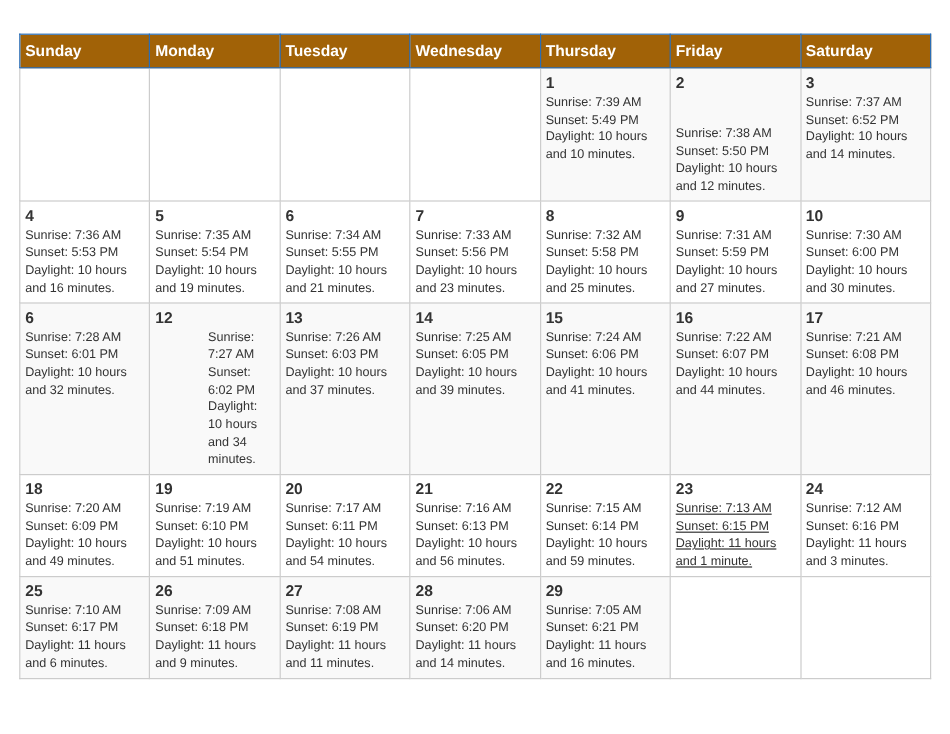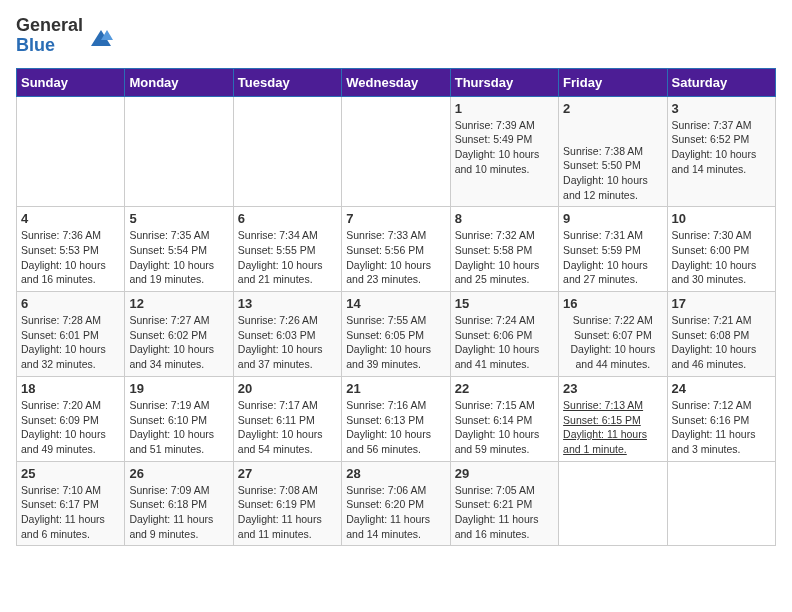--- a/index.html
+++ b/index.html
@@ -51,21 +51,21 @@
     .location {
       font-size: 16px;
       color: #333;
     }
     table {
       width: 100%;
       border-collapse: collapse;
       font-size: 11px;
     }
     thead tr th {
-      background-color: #4c1d95;
+      background-color: #a16207;
       color: #fff;
       padding: 6px 4px;
       text-align: left;
       font-size: 13px;
       border: 1px solid #2a6db5;
     }
     tbody tr {
       vertical-align: top;
     }
     tbody tr td {
@@ -91,30 +91,20 @@
       line-height: 1.4;
     }
     .empty-cell {
       background: #fff !important;
     }
   </style>
 </head>
 <body>
 
 <div class="header">
-  <div class="logo">
-    <div class="logo-text">
-      <span class="logo-general">General</span>
-      <span class="logo-blue">Blue</span>
-    </div>
-    <svg class="logo-icon" viewBox="0 0 28 28">
-      <polygon points="4,24 14,8 24,24" fill="#2a6db5"></polygon>
-      <polygon points="14,18 20,8 26,18" fill="#5599dd"></polygon>
-    </svg>
-  </div>
   <div class="title-block">
   </div>
 </div>
 
 <table>
   <thead>
     <tr>
     <th>Sunday</th>
         <th>Monday</th>
         <th>Tuesday</th>
@@ -206,49 +196,49 @@
       <tr>
         <td>
           <span class="day-number">6</span>
           <div class="day-info" style="white-space: pre-line;">Sunrise: 7:28 AM
 Sunset: 6:01 PM
 Daylight: 10 hours
 and 32 minutes.</div>
         </td>
         <td>
           <span class="day-number">12</span>
-          <div class="day-info" style="white-space: pre-line;">Sunrise: 7:27 AM
+          <div class="day-info" style="white-space: pre-line; margin-left: 44px;">Sunrise: 7:27 AM
 Sunset: 6:02 PM
 Daylight: 10 hours
 and 34 minutes.</div>
         </td>
         <td>
           <span class="day-number">13</span>
           <div class="day-info" style="white-space: pre-line;">Sunrise: 7:26 AM
 Sunset: 6:03 PM
 Daylight: 10 hours
 and 37 minutes.</div>
         </td>
         <td>
           <span class="day-number">14</span>
-          <div class="day-info" style="white-space: pre-line;">Sunrise: 7:55 AM
+          <div class="day-info" style="white-space: pre-line;">Sunrise: 7:25 AM
 Sunset: 6:05 PM
 Daylight: 10 hours
 and 39 minutes.</div>
         </td>
         <td>
           <span class="day-number">15</span>
           <div class="day-info" style="white-space: pre-line;">Sunrise: 7:24 AM
 Sunset: 6:06 PM
 Daylight: 10 hours
 and 41 minutes.</div>
         </td>
         <td>
           <span class="day-number">16</span>
-          <div class="day-info" style="white-space: pre-line; text-align: center;">Sunrise: 7:22 AM
+          <div class="day-info" style="white-space: pre-line;">Sunrise: 7:22 AM
 Sunset: 6:07 PM
 Daylight: 10 hours
 and 44 minutes.</div>
         </td>
         <td>
           <span class="day-number">17</span>
           <div class="day-info" style="white-space: pre-line;">Sunrise: 7:21 AM
 Sunset: 6:08 PM
 Daylight: 10 hours
 and 46 minutes.</div>

